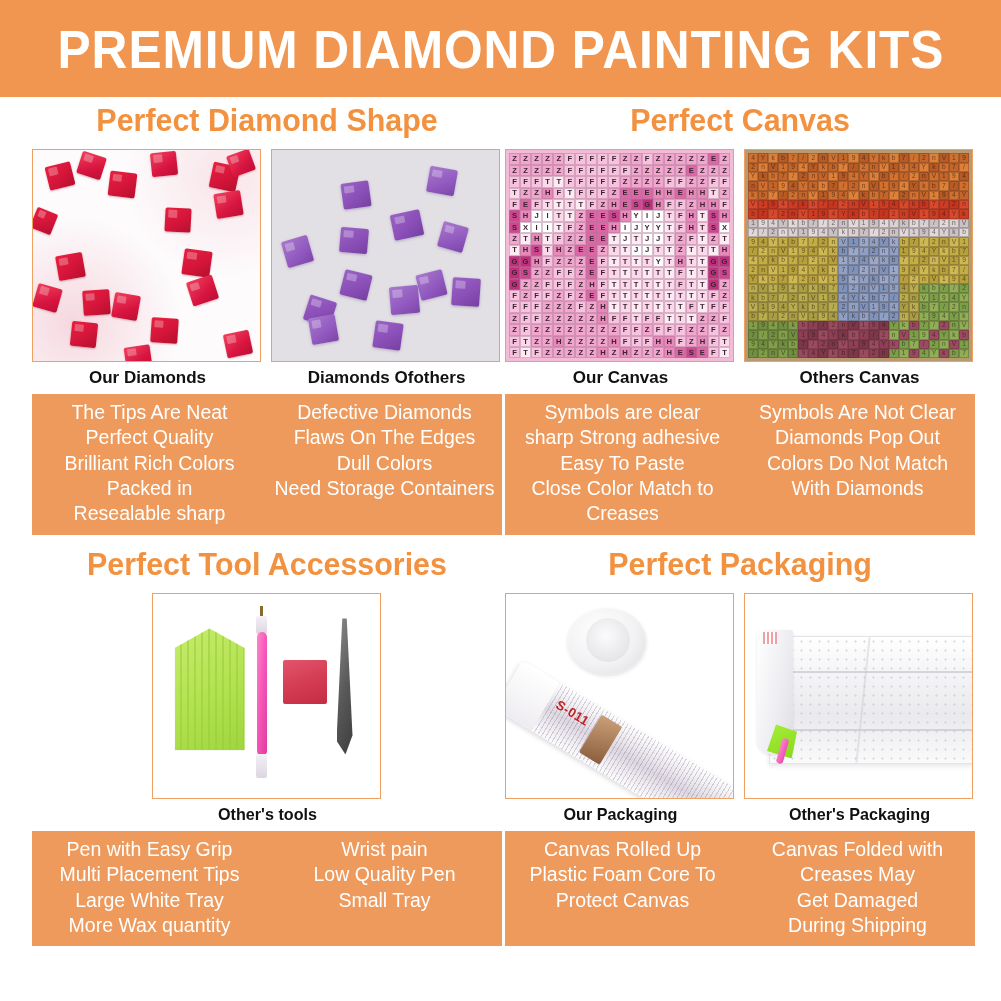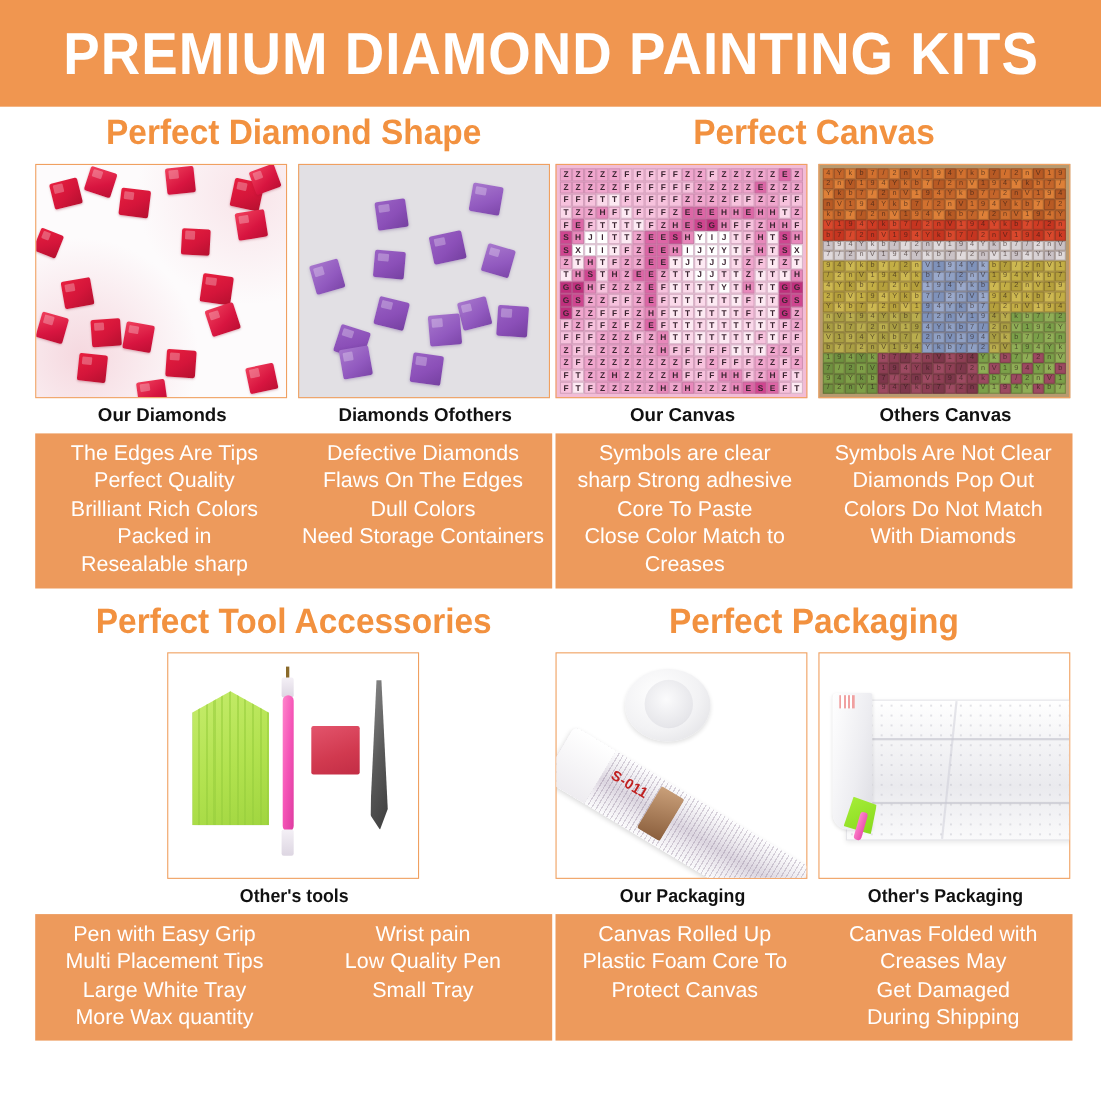--- a/index.html
+++ b/index.html
@@ -273,21 +273,21 @@
           <div class="drill d-pur" style="left:34px;  top:148px; width:28px; height:26px; transform:rotate(18deg);"></div>
           <div class="drill d-pur2" style="left:38px;  top:166px; width:27px; height:27px; transform:rotate(-10deg);"></div>
           <div class="drill d-pur" style="left:102px; top:172px; width:28px; height:27px; transform:rotate(8deg);"></div>
         </div>
         <div class="caption">Diamonds Ofothers</div>
       </div>
     </div>
 
     <div class="factbox">
       <div class="factbox-col">
-        <div>The Edges Are Tips</div>
+        <div>The Tips Are Neat</div>
         <div>Perfect Quality</div>
         <div>Brilliant Rich Colors</div>
         <div>Packed in</div>
         <div>Resealable sharp</div>
       </div>
       <div class="factbox-col">
         <div>Defective Diamonds</div>
         <div>Flaws On The Edges</div>
         <div>Dull Colors</div>
         <div>Need Storage Containers</div>
@@ -1157,21 +1157,21 @@
             </div>
         </div>
         <div class="caption">Others Canvas</div>
       </div>
     </div>
 
     <div class="factbox">
       <div class="factbox-col">
         <div>Symbols are clear</div>
         <div>sharp Strong adhesive</div>
-        <div>Core To Paste</div>
+        <div>Easy To Paste</div>
         <div>Close Color Match to</div>
         <div>Creases</div>
       </div>
       <div class="factbox-col">
         <div>Symbols Are Not Clear</div>
         <div>Diamonds Pop Out</div>
         <div>Colors Do Not Match</div>
         <div>With Diamonds</div>
       </div>
     </div>

